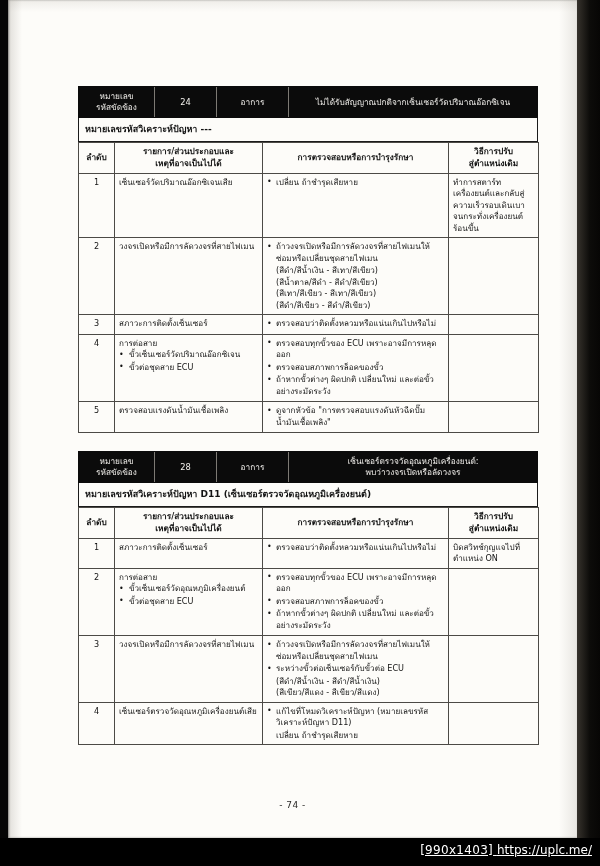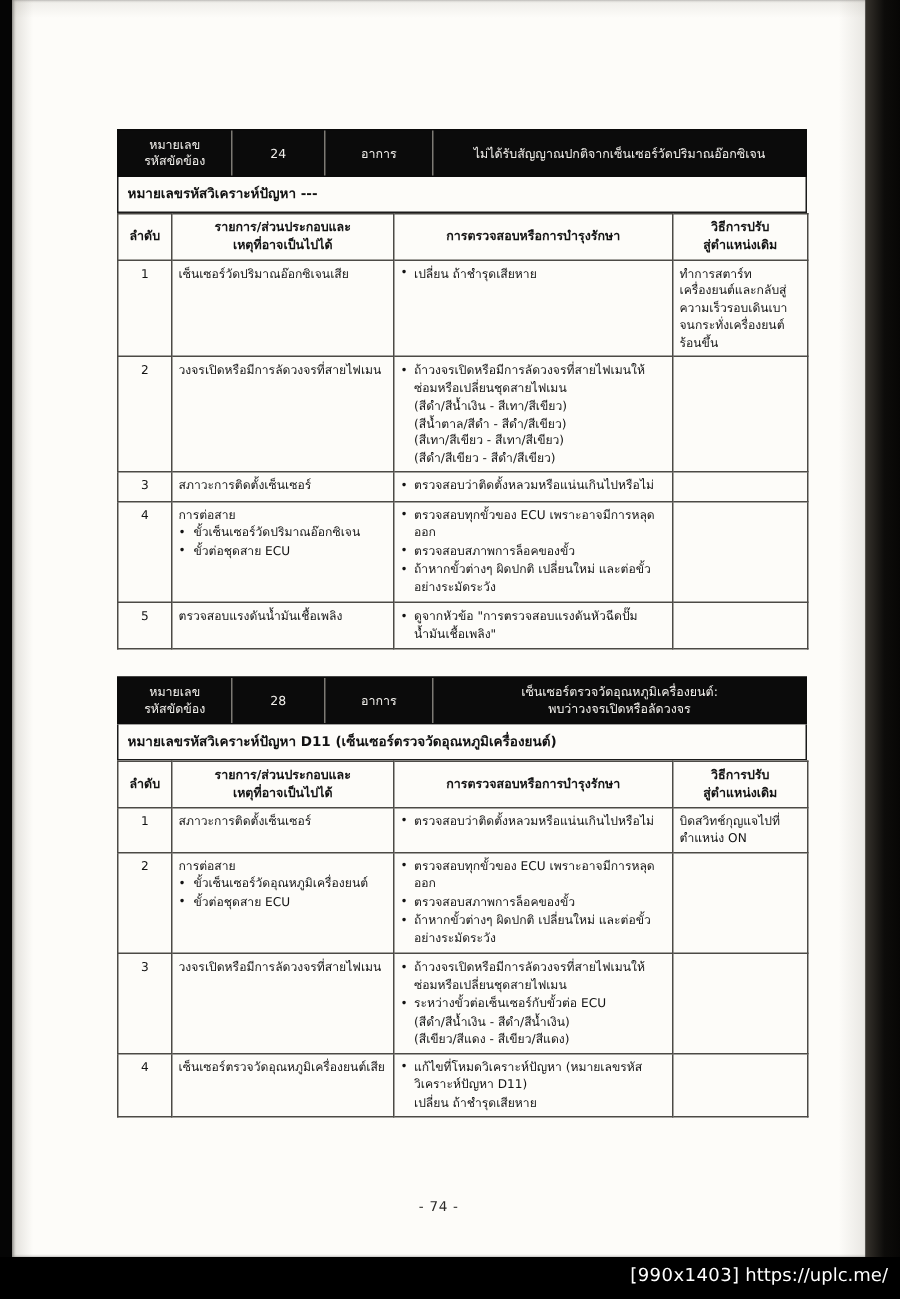--- a/index.html
+++ b/index.html
@@ -172,20 +172,21 @@
     background: #000;
   }
   #watermark-text {
     position: absolute;
     right: 8px;
     top: 5px;
     font-family: "DejaVu Sans", "Liberation Sans", sans-serif;
     font-size: 12px;
     color: #ffffff;
     white-space: nowrap;
+    text-decoration: underline;
   }
   #wm-dims { letter-spacing: .3px; }
   #wm-url  { letter-spacing: 0; }
 </style>
 </head>
 <body>
 
 <div id="scan-frame">
 
   <div id="page-sheet">

